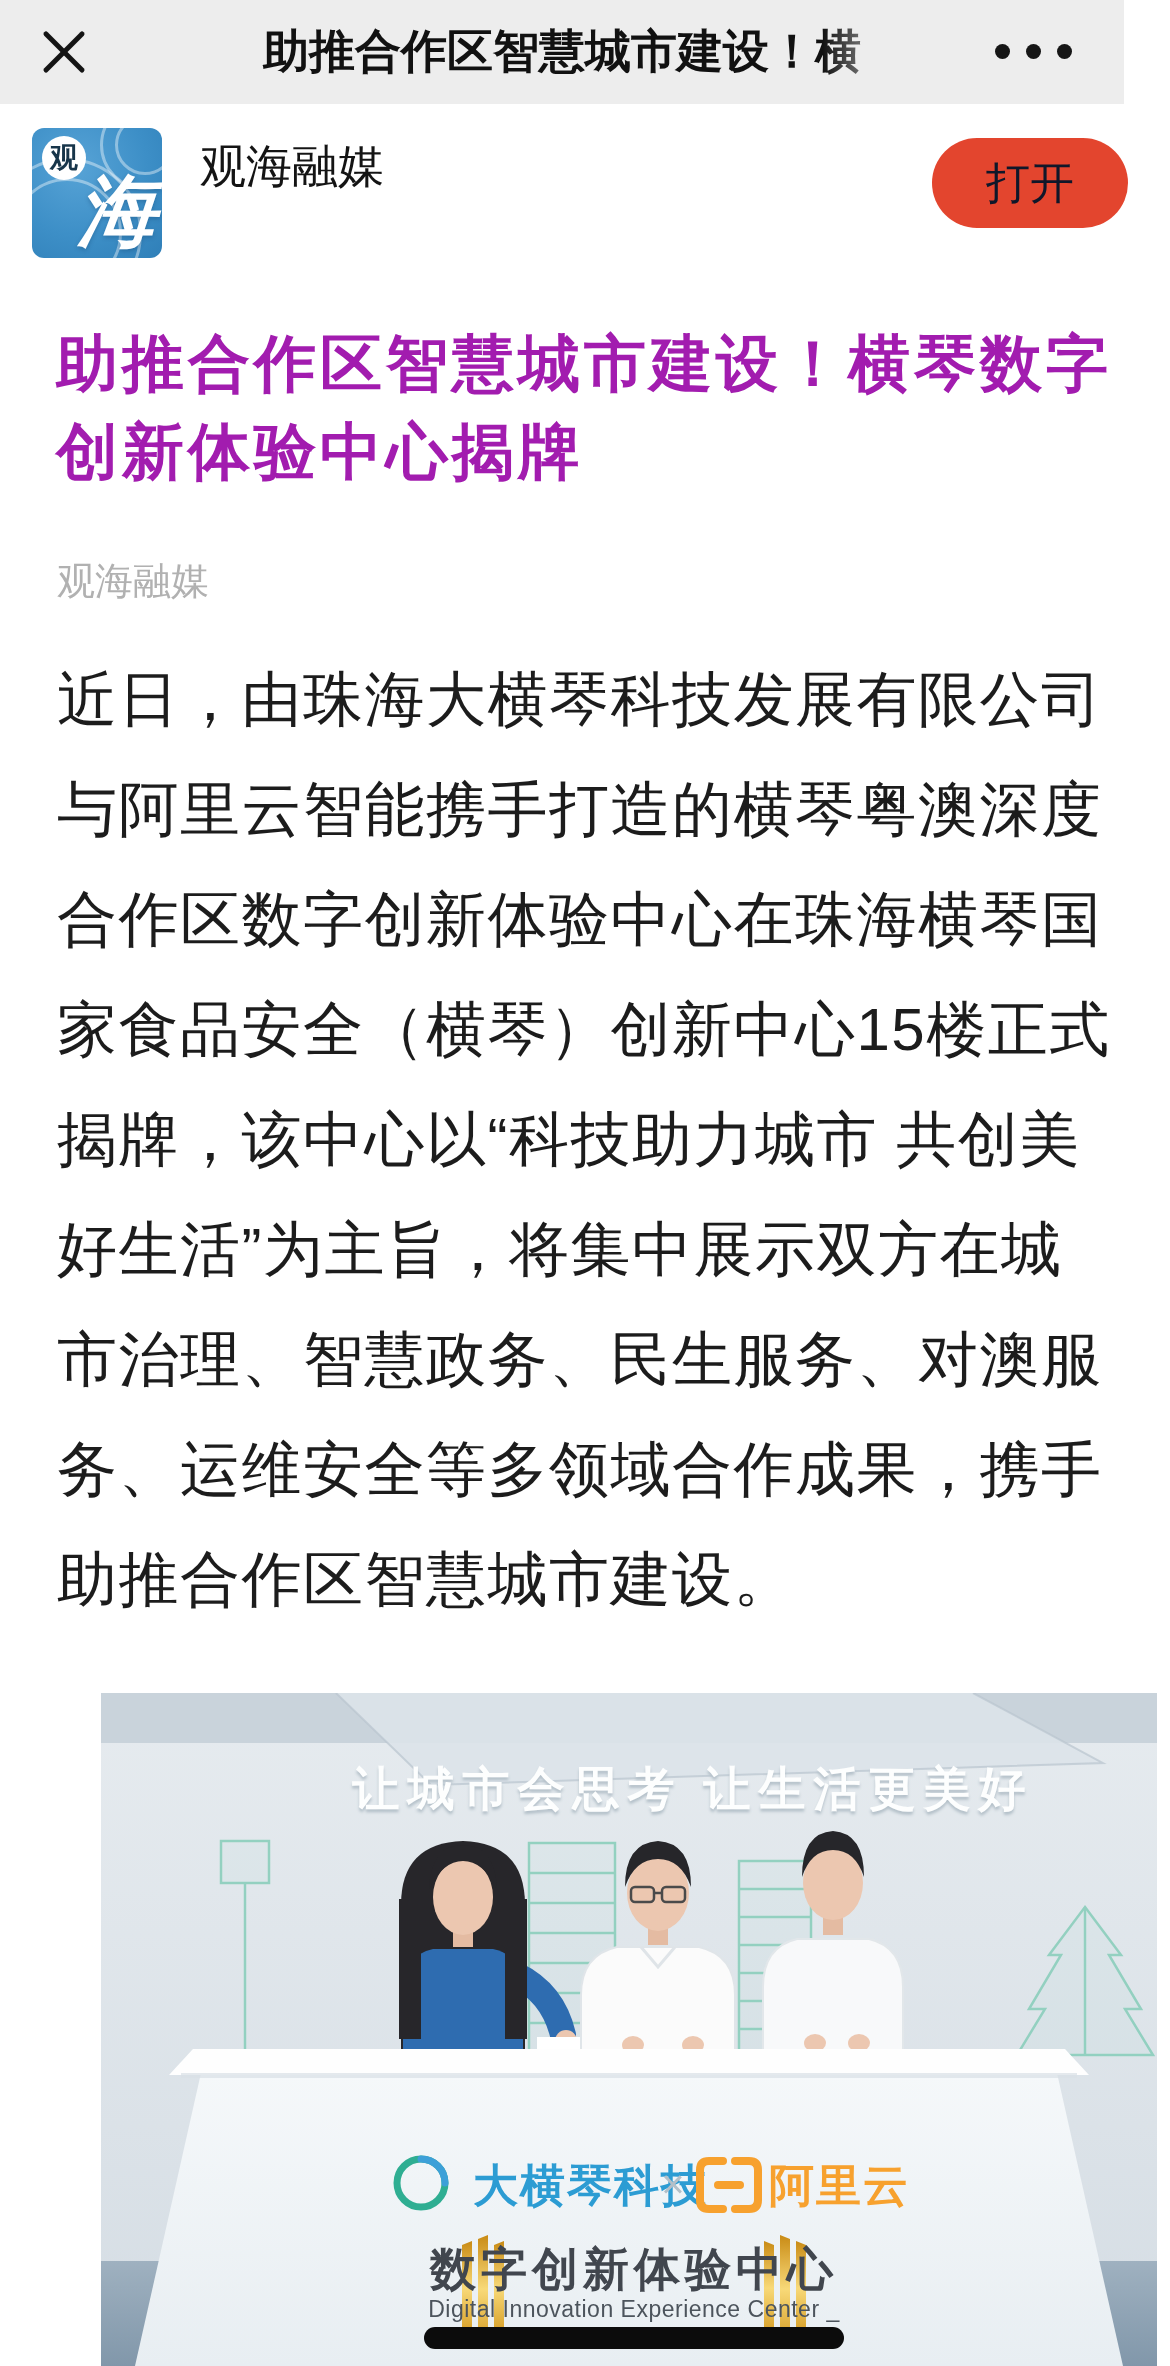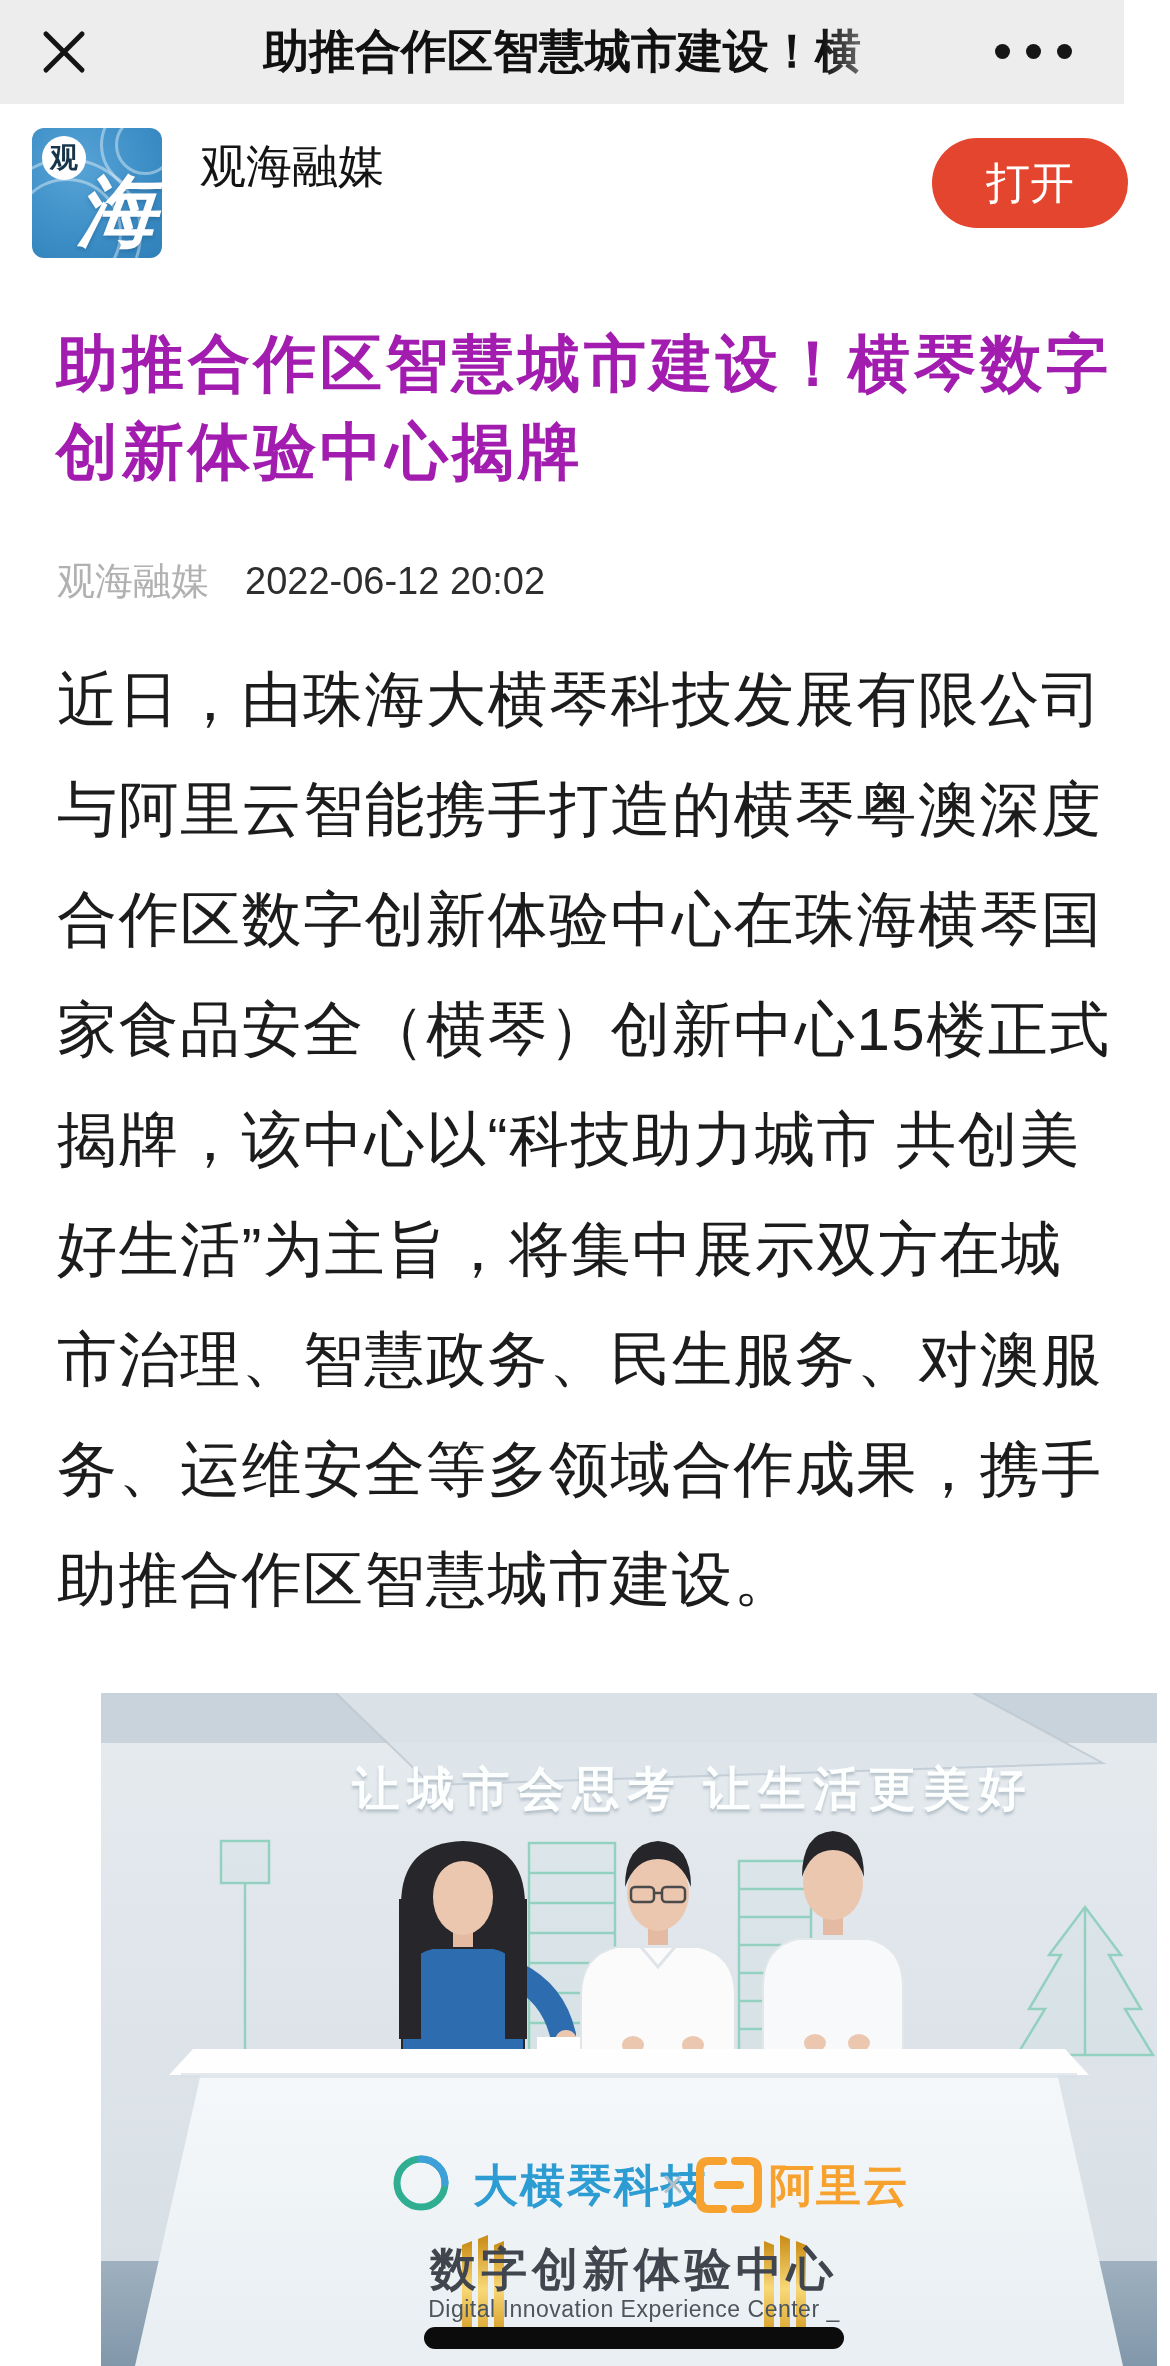--- a/index.html
+++ b/index.html
@@ -44,21 +44,21 @@
   .icon-hai {
     position:absolute; right:2px; bottom:-6px; width:86px; height:104px;
     color:#fff; font-size:78px; font-weight:700; font-style:italic;
     display:flex; align-items:center; justify-content:center;
     text-shadow:0 2px 4px rgba(0,40,80,.25);
   }
   .app-name { position:absolute; left:200px; top:32px; font-size:46px; font-weight:500; color:#141414; }
   .app-tagline { position:absolute; left:200px; top:104px; font-size:40px; color:#9b9b9b; }
   .open-btn {
     position:absolute; right:42px; top:34px; width:196px; height:90px; border:none;
-    border-radius:45px; background:#e3452e; color:#ffffff; font-size:44px;
+    border-radius:45px; background:#e3452e; color:#0f172a; font-size:44px;
     font-family:inherit; display:flex; align-items:center; justify-content:center; cursor:pointer;
   }
 
   
   .article-title {
     position:absolute; top:320px; left:56px; width:1062px;
     font-size:62px; font-weight:700; color:#a21caf; line-height:88px;
     letter-spacing:4px; white-space:pre;
   }
   .byline { position:absolute; top:556px; left:57px; display:flex; gap:36px; align-items:baseline; }
@@ -105,21 +105,20 @@
     </div>
     <div class="app-name">观海融媒</div>
     <button class="open-btn">打开</button>
   </div>
 
   <h1 class="article-title">助推合作区智慧城市建设！横琴数字
 创新体验中心揭牌</h1>
 
   <div class="byline">
     <span class="src">观海融媒</span>
-    <span class="date">2022-06-12 20:02</span>
   </div>
 
   <div class="article-body">近日，由珠海大横琴科技发展有限公司
 与阿里云智能携手打造的横琴粤澳深度
 合作区数字创新体验中心在珠海横琴国
 家食品安全（横琴）创新中心15楼正式
 揭牌，该中心以“科技助力城市 共创美
 好生活”为主旨，将集中展示双方在城
 市治理、智慧政务、民生服务、对澳服
 务、运维安全等多领域合作成果，携手

